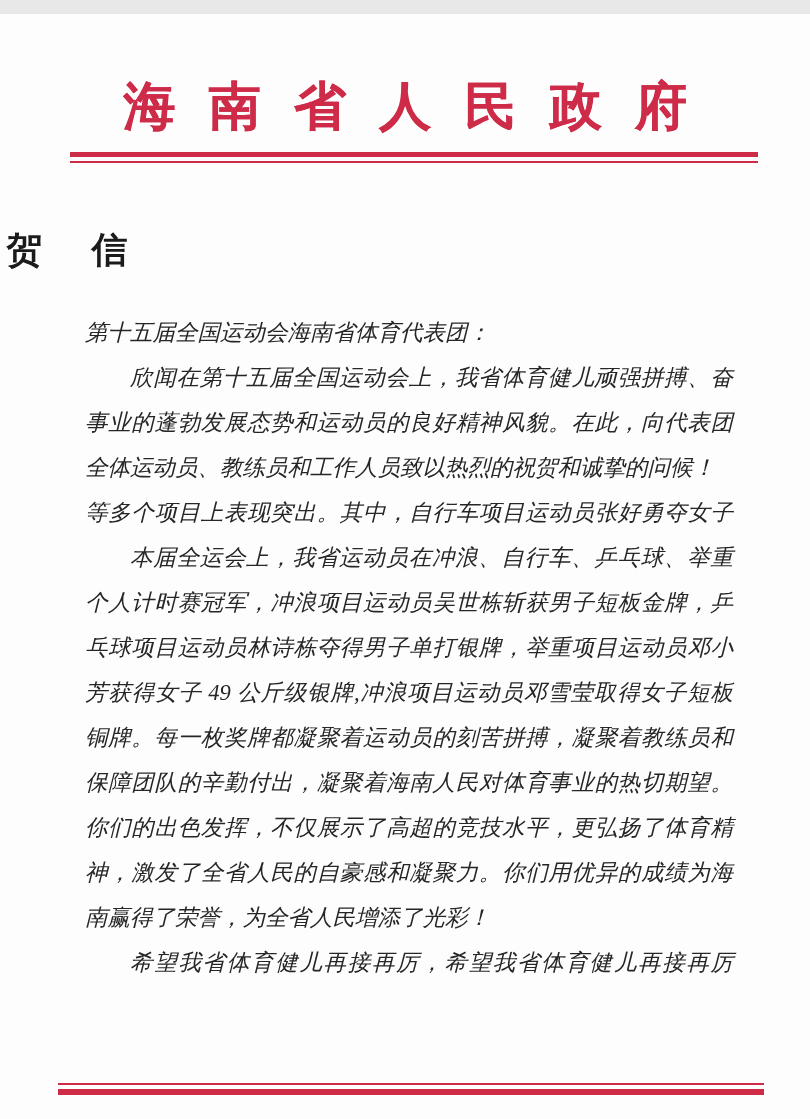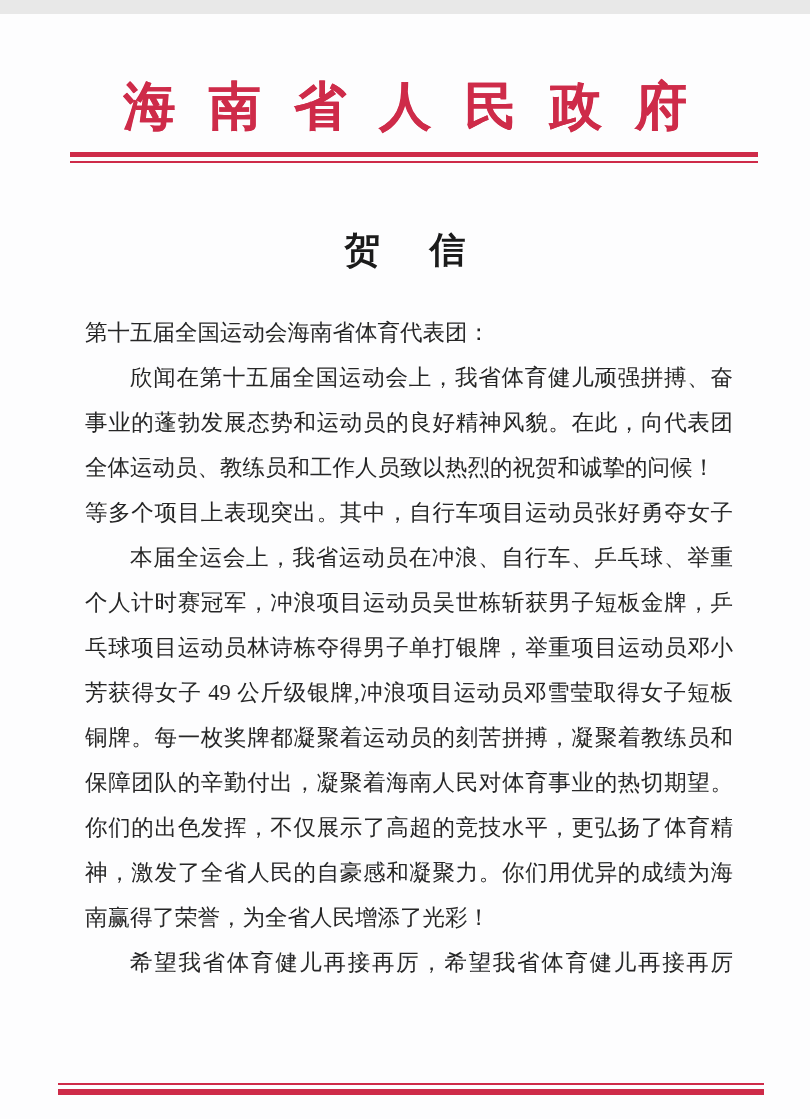--- a/index.html
+++ b/index.html
@@ -45,41 +45,42 @@
   .bottom-rules .thin  { height: 2px; }
   .bottom-rules .gap   { height: 4px; }
   .bottom-rules .thick { height: 6px; }
   .gap { background: transparent; }
   
   .doc-title {
     position: absolute;
     top: 212px;
     left: 0;
     width: 810px;
-    text-align: center;
+    text-align: left;
     font-size: 36px;
     font-weight: bold;
     letter-spacing: 0.18em;
     padding-left: 0.18em;
     box-sizing: border-box;
     color: #1b1b1b;
   }
   
   .letter-body {
     position: absolute;
     top: 296px;
     left: 85px;
     width: 648px;
     font-size: 22.5px;
     line-height: 45px;
     color: #262626;
   }
   .body-line {
     width: 648px;
     white-space: nowrap;
+    font-style: italic;
   }
   .body-line.fill {
     white-space: normal;
     text-align: justify;
     text-align-last: justify;
     text-justify: inter-character;
   }
   .body-line.indent { text-indent: 2em; }
 </style>
 </head>

